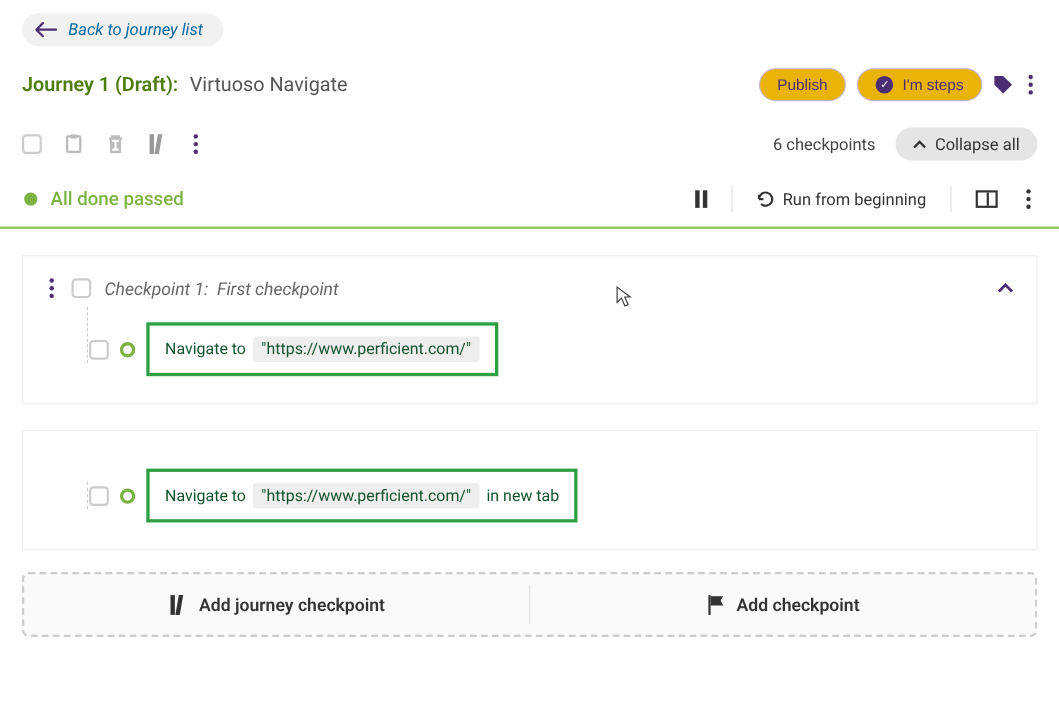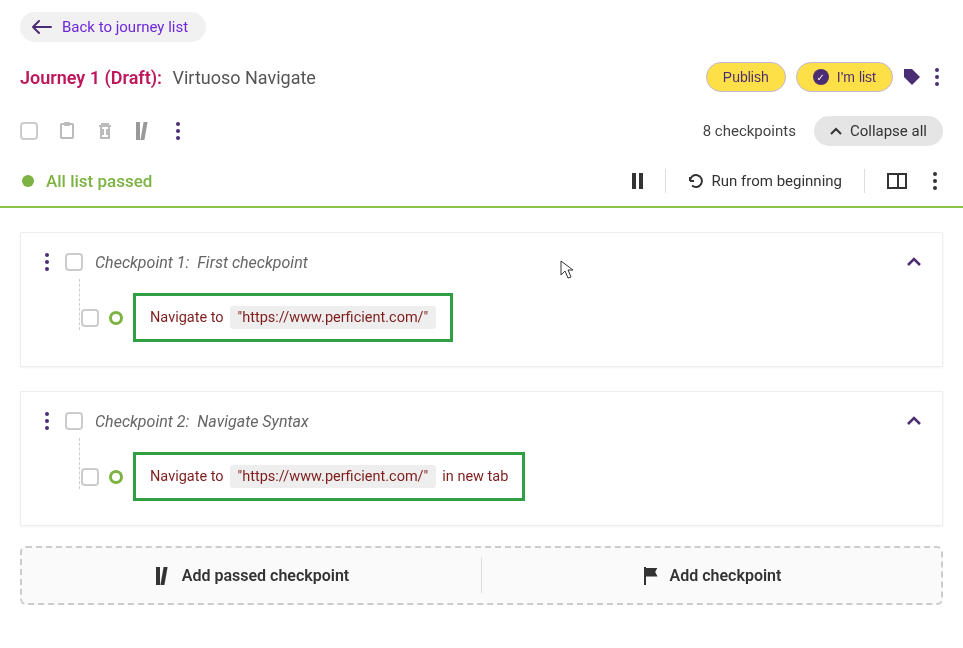--- a/index.html
+++ b/index.html
@@ -14,44 +14,45 @@
   }
   .back-pill {
     display: inline-flex;
     align-items: center;
     gap: 10px;
     background: #f1f1f1;
     border-radius: 18px;
     padding: 6px 18px 6px 12px;
     margin: 12px 0 0 20px;
     cursor: pointer;
-    color: #6d28d9;
+    color: #0369a1;
     font-size: 15px;
+    font-style: italic;
   }
   .header-row {
     display: flex;
     align-items: center;
     padding: 20px 20px 14px 20px;
   }
   .journey-title {
     font-size: 18px;
     color: #333;
     font-weight: 600;
   }
-  .journey-title .draft { color: #be185d; }
+  .journey-title .draft { color: #4d7c0f; }
   .journey-title .name { font-weight: 400; color: #555; margin-left: 6px; }
   .header-actions {
     margin-left: auto;
     display: flex;
     align-items: center;
     gap: 10px;
   }
   .btn-outline {
     border: 1px solid #c2b6d6;
-    background: #fde047;
+    background: #eab308;
     color: #4b2d73;
     border-radius: 18px;
     padding: 6px 16px;
     font-size: 14px;
     cursor: pointer;
     text-align: right;
   }
   .btn-outline.done {
     display: inline-flex;
     align-items: center;
@@ -172,21 +173,21 @@
   .ring {
     width: 14px; height: 14px; border-radius: 50%;
     border: 3px solid #7cb342;
     background: #fff;
   }
   .step-box {
     border: 3px solid #2ea043;
     padding: 10px 14px;
     display: inline-flex; align-items: center; gap: 6px;
     font-size: 14.5px;
-    color: #7f1d1d;
+    color: #14532d;
   }
   .url-pill {
     background: #eee;
     padding: 3px 8px;
     border-radius: 3px;
   }
   .cursor {
     position: absolute;
     left: 560px; top: 260px;
     font-size: 16px;
@@ -244,21 +245,21 @@
 
 <div class="header-row">
   <div class="journey-title">
     <span class="draft">Journey 1 (Draft):</span>
     <span class="name">Virtuoso Navigate</span>
   </div>
   <div class="header-actions">
     <button class="btn-outline">Publish</button>
     <button class="btn-outline done">
       <span class="check-circle">✓</span>
-      <span>I'm list</span>
+      <span>I'm steps</span>
     </button>
     <span class="tag-icon">
       <svg width="18" height="18" viewBox="0 0 18 18">
           <path d="M1 1 H9 L17 9 L9 17 L1 9 Z" fill="#4b2d73"></path>
         </svg>
     </span>
     <span class="vdots">
         <span></span>
         <span></span>
         <span></span>
@@ -278,34 +279,34 @@
         <path d="M3 4 H15 M5 4 V16 H13 V4 M7 7 V13 M11 7 V13 M6 4 V2 H12 V4" stroke="#bbb" stroke-width="2" fill="none"></path>
       </svg>
     <span class="books-icn" style="filter: grayscale(1) opacity(0.5);"></span>
   </div>
   <span class="vdots">
       <span></span>
       <span></span>
       <span></span>
     </span>
   <div class="toolbar-right">
-    <span class="checkpoints-count">8 checkpoints</span>
+    <span class="checkpoints-count">6 checkpoints</span>
     <div class="collapse-pill">
       <svg width="12" height="8" viewBox="0 0 12 8">
           <path d="M1 7 L6 2 L11 7" stroke="#333" stroke-width="2" fill="none"></path>
         </svg>
       <span>Collapse all</span>
     </div>
   </div>
 </div>
 
 
 <div class="status-bar">
   <span class="status-dot"></span>
-  <span class="status-text">All list passed</span>
+  <span class="status-text">All done passed</span>
   <div class="status-right">
     <span class="pause-bars">
         <span></span>
         <span></span>
       </span>
     <span class="sep"></span>
     <span class="run-link">
       <svg width="16" height="16" viewBox="0 0 16 16">
           <path d="M2 8 a6 6 0 1 1 2 4.5 M2 8 V4 M2 8 H6" stroke="#333" stroke-width="2" fill="none"></path>
         </svg>
@@ -352,54 +353,37 @@
     <div class="step-box">
       <span>Navigate to</span>
       <span class="url-pill">"https://www.perficient.com/"</span>
     </div>
   </div>
 </div>
 
 
 <div class="checkpoint-card">
   <div class="tree-line"></div>
-  <div class="cp-header">
-    <span class="vdots">
-        <span></span>
-        <span></span>
-        <span></span>
-      </span>
-    <div class="checkbox"></div>
-    <div class="cp-title">
-      <span class="label">Checkpoint 2:</span>
-      <span class="name">Navigate Syntax</span>
-    </div>
-    <span class="chevron-up">
-      <svg width="16" height="10" viewBox="0 0 16 10">
-          <path d="M2 8 L8 2 L14 8" stroke="#4b2d73" stroke-width="2.5" fill="none"></path>
-        </svg>
-    </span>
-  </div>
   <div class="step-row">
     <div style="width:24px"></div>
     <div class="checkbox"></div>
     <span class="ring"></span>
     <div class="step-box">
       <span>Navigate to</span>
       <span class="url-pill">"https://www.perficient.com/"</span>
       <span>in new tab</span>
     </div>
   </div>
 </div>
 
 
 <div class="add-row">
   <div class="add-btn">
     <span class="books-icn"></span>
-    <span>Add passed checkpoint</span>
+    <span>Add journey checkpoint</span>
   </div>
   <div class="add-sep"></div>
   <div class="add-btn">
     <span class="flag-icn"></span>
     <span>Add checkpoint</span>
   </div>
 </div>
 
 
 

